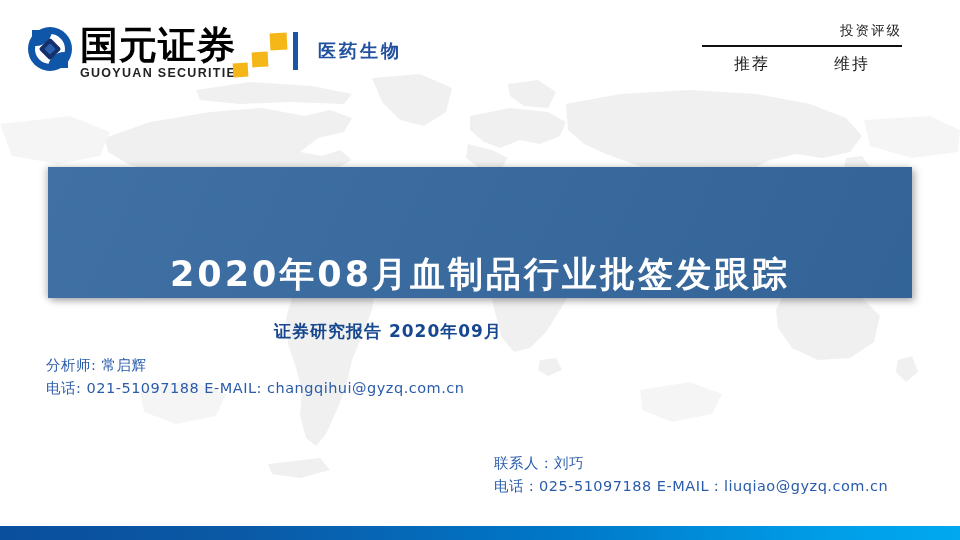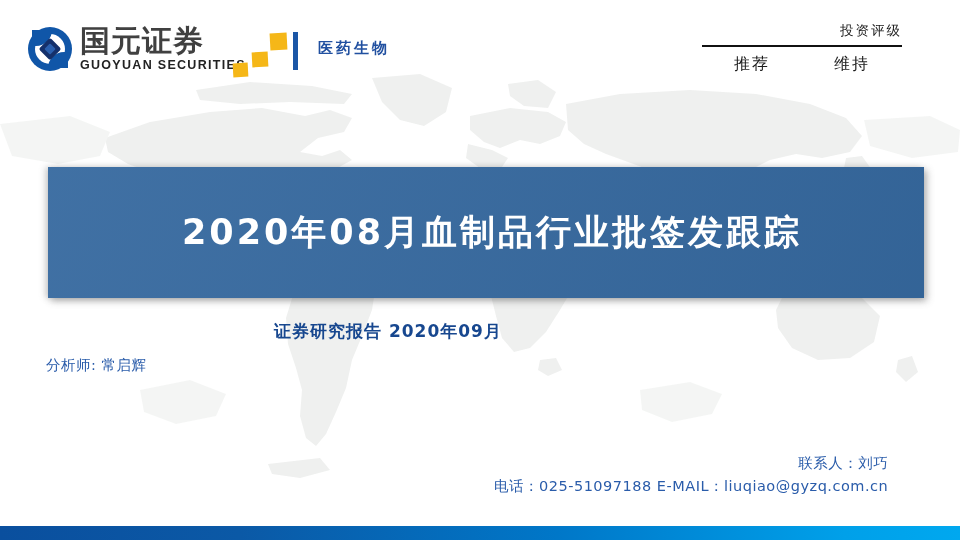--- a/index.html
+++ b/index.html
@@ -95,23 +95,23 @@
     width: 8px; height: 8px;
     background: #2a5fae;
     border-radius: 1px;
   }
   .logo-text {
     margin-left: 8px;
     line-height: 1;
   }
   .logo-cn {
     font-family: "DejaVu Sans", "Liberation Sans", sans-serif;
-    font-size: 30px;
-    font-weight: 700;
-    color: #404040;
+    font-size: 38px;
+    font-weight: 700;
+    color: #000000;
     letter-spacing: 1px;
     display: block;
     white-space: nowrap;
   }
   .logo-en {
     display: block;
     margin-top: 3px;
     font-size: 12.5px;
     font-weight: 700;
     color: #222222;
@@ -128,21 +128,21 @@
   .divider-bar {
     position: absolute;
     left: 293px; top: 32px;
     width: 5px; height: 38px;
     background: #1b56a6;
   }
   .sector-name {
     position: absolute;
     left: 318px; top: 39px;
     font-family: "DejaVu Sans", "Liberation Sans", sans-serif;
-    font-size: 15px;
+    font-size: 18px;
     font-weight: 700;
     color: #2150a0;
     letter-spacing: 3px;
     white-space: nowrap;
   }
 
   
   .rating {
     position: absolute;
     right: 58px; top: 22px;
@@ -177,23 +177,22 @@
   
   .banner {
     position: absolute;
     left: 48px; top: 167px;
     width: 864px; height: 131px;
     background: #36699f;
     box-shadow: 3px 3px 7px rgba(90,90,90,0.45),
                -3px 0 6px rgba(120,120,120,0.30);
     z-index: 4;
     display: flex;
-    align-items: center;
+    align-items: flex-end;
     justify-content: center;
-    padding-left: 12px;
   }
   .banner:before {
     content: "";
     position: absolute;
     left: 0; top: 0; right: 0; bottom: 0;
     background: linear-gradient(115deg, rgba(255,255,255,0.05), rgba(0,0,0,0.05));
     pointer-events: none;
   }
   .banner-title {
     position: relative;
@@ -220,21 +219,20 @@
     z-index: 5;
   }
 
   
   .contacts {
     position: absolute;
     left: 0; top: 352px;
     width: 960px;
     height: 160px;
     z-index: 5;
-    text-align: right;
   }
   .cblock {
     position: absolute;
     font-size: 14.5px;
     color: #2a5caa;
     line-height: 1.62;
     white-space: nowrap;
   }
   .cblock .cn {
     font-family: "DejaVu Sans", "Liberation Sans", sans-serif;
@@ -352,20 +350,21 @@
 
   <div class="banner">
     <div class="banner-title">2020年08月血制品行业批签发跟踪</div>
   </div>
 
   <div class="subtitle">证券研究报告 2020年09月</div>
 
   <div class="contacts">
     <div class="cblock c-analyst">
       <span class="ln cn">分析师: 常启辉</span>
+      <span class="ln cn">电话: 021-51097188  E-MAIL: changqihui@gyzq.com.cn</span>
     </div>
 
 
 
     <div class="cblock c-liuqiao">
       <span class="ln cn">联系人：刘巧</span>
       <span class="ln cn">电话：025-51097188  E-MAIL：liuqiao@gyzq.com.cn</span>
     </div>
   </div>
 

